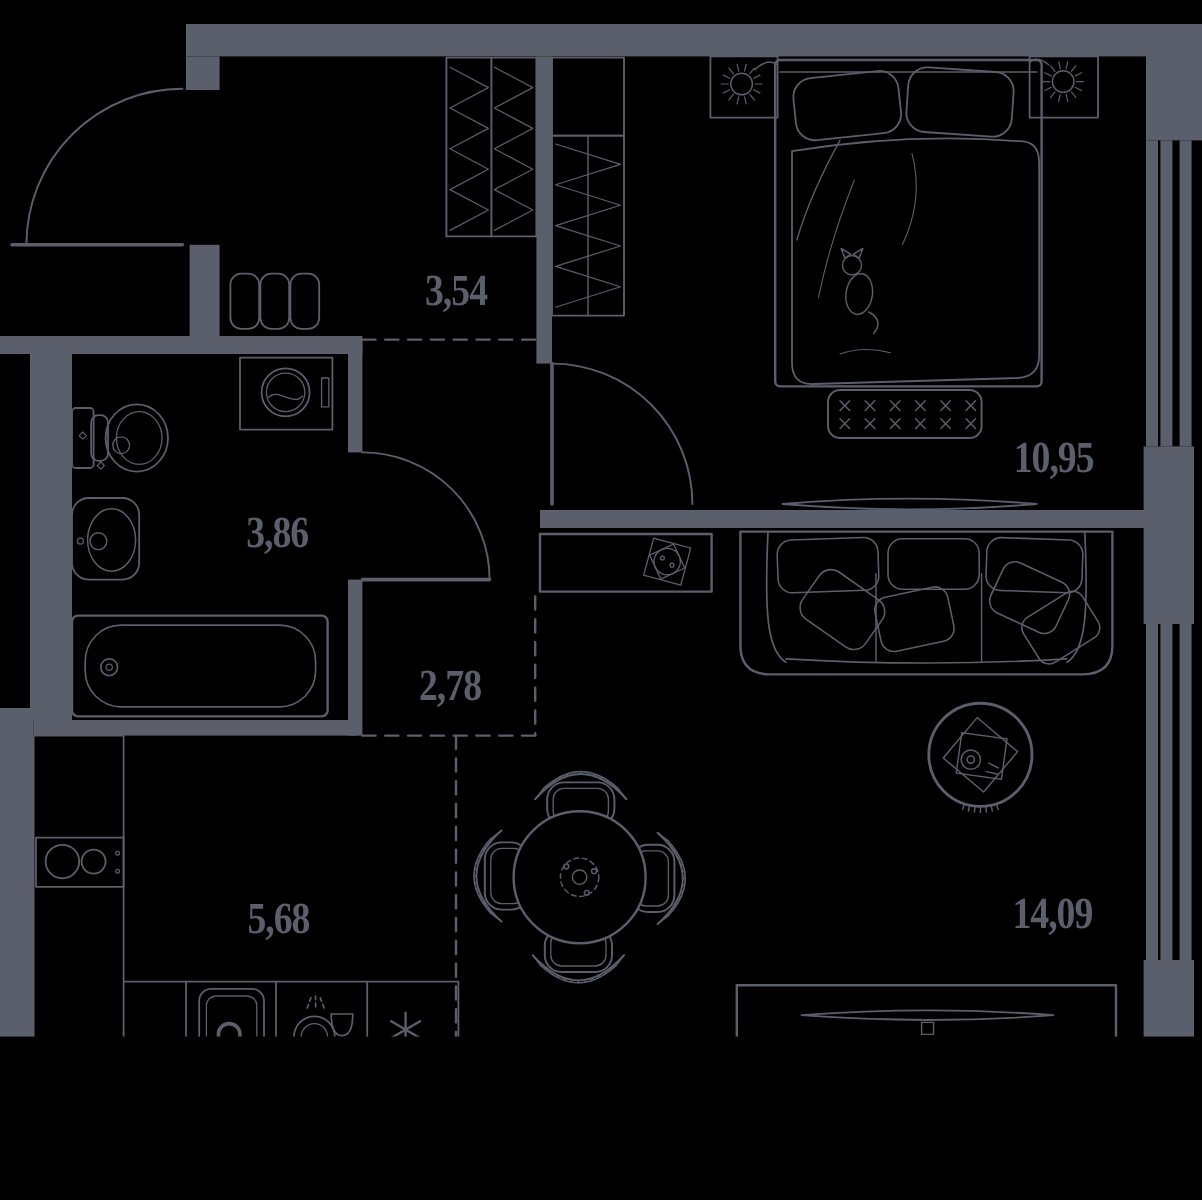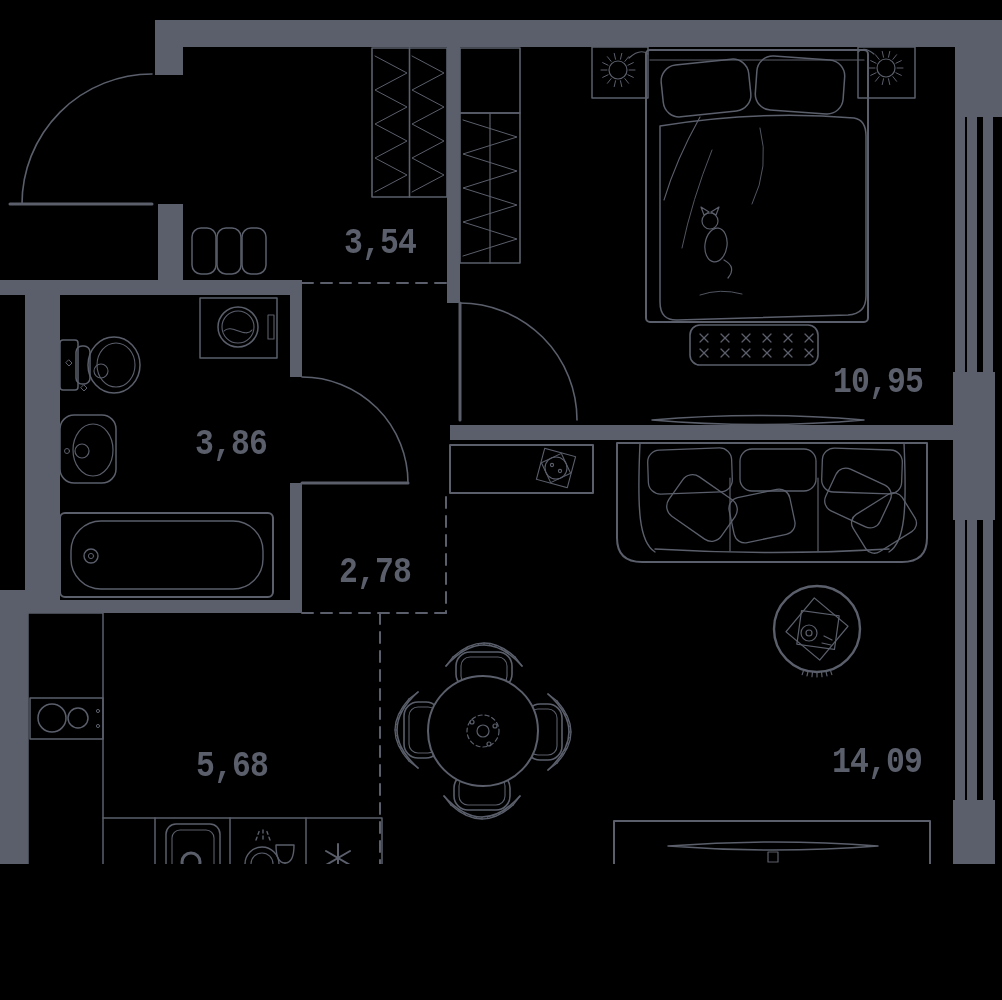--- a/index.html
+++ b/index.html
@@ -1,17 +1,17 @@
 <!DOCTYPE html>
 <html style="--bg: #000000; --line: #5a5f6b;"><head>
 <meta charset="utf-8">
 <style>
   html,body{margin:0;padding:0;background:#000;}
   .stage{position:relative;width:1002px;height:864px;background:var(--bg,#000);overflow:hidden;
-         font-family:Liberation Mono, monospace;}
+         font-family:Liberation Serif, serif;}
   svg{position:absolute;left:0;top:0;}
   .room-label{
     position:absolute;
     transform:translate(-50%,-50%) scaleX(.85);
     font-size:37px;font-weight:700;letter-spacing:-1px;
     color:var(--line,#5a5f6b);
     white-space:nowrap;
     line-height:1;
   }
 </style>

